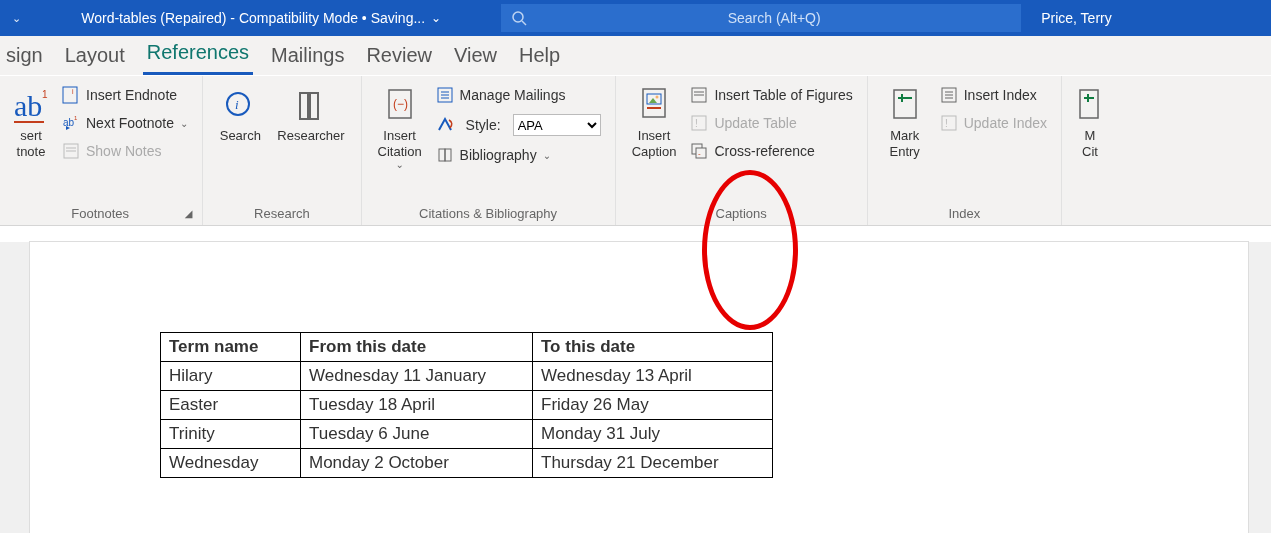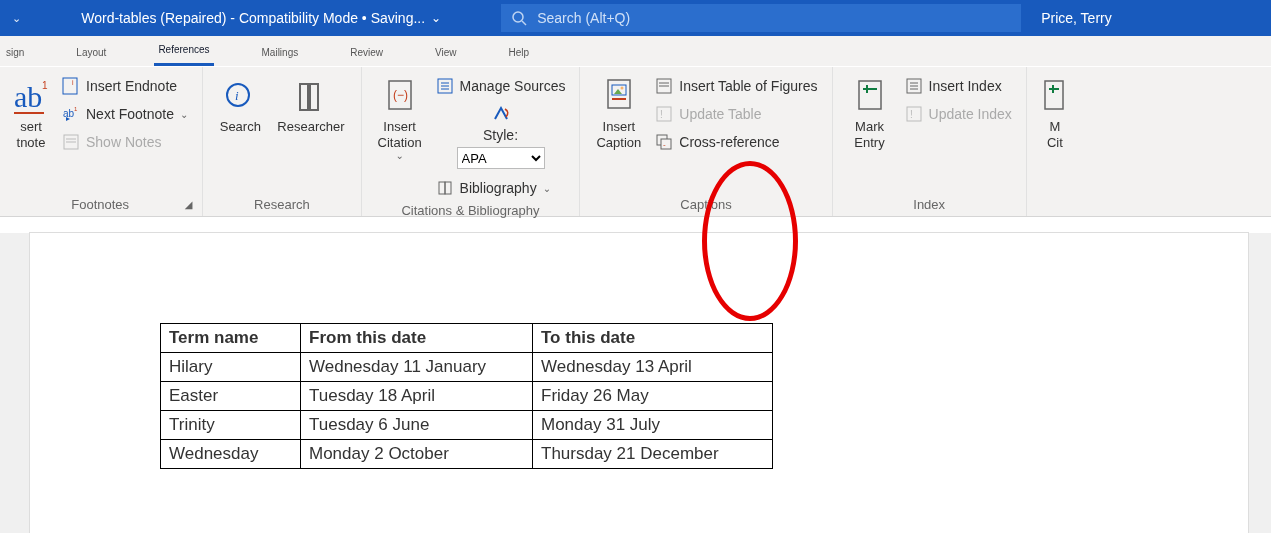--- a/index.html
+++ b/index.html
@@ -4,41 +4,41 @@
 <style>
   * { box-sizing: border-box; margin: 0; padding: 0; }
   body { font-family: "Segoe UI", Arial, sans-serif; font-size: 14px; color: #333; background: #fff; width: 1271px; overflow: hidden; }
   
   .titlebar { background: #185abd; color: #fff; height: 36px; display: flex; align-items: center; padding: 0 4px; }
   .tb-left { display: flex; align-items: center; gap: 10px; padding-left: 8px; }
   .tb-chev { font-size: 11px; opacity: 0.9; }
   .tb-title { margin-left: 60px; font-size: 14px; display: flex; align-items: center; gap: 6px; text-align: center; }
   .searchbox { margin-left: 60px; background: #2b6ecd; width: 520px; height: 28px; display: flex; align-items: center; padding: 0 10px; }
   .searchbox .mag { margin-right: 10px; opacity: 0.9; }
-  .searchbox input { background: transparent; border: none; color: #cfe0f7; font-size: 14px; width: 100%; outline: none; }
+  .searchbox input { background: transparent; border: none; color: #cfe0f7; font-size: 14px; width: 100%; outline: none; text-align: center; }
   .searchbox input::placeholder { color: #cfe0f7; }
   .user { margin-left: 20px; color: #fff; font-size: 14px; }
   
-  .ribbon-tabs { background: #f3f2f1; border-bottom: 1px solid #fff; height: 31px; display: flex; align-items: flex-end; padding-left: 2px; gap: 44px; font-size: 10px; color: #555; }
+  .ribbon-tabs { background: #f3f2f1; border-bottom: 1px solid #fff; height: 40px; display: flex; align-items: flex-end; padding-left: 2px; gap: 14px; font-size: 20px; color: #555; }
   .ribbon-tabs .tab { padding: 6px 4px 8px 4px; cursor: pointer; }
-  .ribbon-tabs .tab.active { color: #0f172a; border-bottom: 3px solid #185abd; font-weight: 400; }
+  .ribbon-tabs .tab.active { color: #0f766e; border-bottom: 3px solid #185abd; font-weight: 400; }
   
   .ribbon { background: #f3f2f1; display: flex; border-bottom: 1px solid #d5d5d5; height: 150px; }
   .group { border-right: 1px solid #e1e1e1; padding: 6px 10px 2px 10px; display: flex; flex-direction: column; justify-content: space-between; }
   .group-body { display: flex; align-items: flex-start; gap: 4px; flex: 1; }
   .group-label { text-align: center; color: #666; font-size: 13px; padding: 4px 0 2px 0; position: relative; }
   .launcher { position: absolute; right: 0; bottom: 4px; font-size: 10px; color: #666; }
   
   .big-btn { display: flex; flex-direction: column; align-items: center; justify-content: flex-start; padding: 2px 6px; cursor: pointer; font-size: 13px; color: #333; text-align: center; line-height: 1.2; min-width: 54px; }
   .big-btn .ico { height: 44px; display: flex; align-items: center; justify-content: center; }
   .small-list { display: flex; flex-direction: column; gap: 6px; padding-top: 2px; }
   .small-btn { display: flex; align-items: center; gap: 6px; font-size: 14px; color: #333; cursor: pointer; padding: 2px 4px; white-space: nowrap; }
   .small-btn.disabled { color: #aaa; cursor: default; }
   .style-select { border: 1px solid #bbb; background: #fff; font-size: 13px; height: 22px; width: 88px; }
-  .style-row { display: flex; align-items: center; gap: 4px; flex-direction: column; }
+  .style-row { display: flex; align-items: center; gap: 12px; }
   
   .doc-area { background: #f0f0f0; padding: 0; height: 307px; position: relative; margin-top: 16px; }
   .page { background: #fff; margin: 0 auto 0 30px; width: 1218px; height: 307px; position: relative; box-shadow: 0 0 0 1px #ddd; }
   
   .word-table { position: absolute; top: 90px; left: 130px; border-collapse: collapse; font-family: Arial, sans-serif; font-size: 17px; }
   .word-table th, .word-table td { border: 1px solid #000; padding: 4px 8px; text-align: left; vertical-align: top; }
   .word-table th { font-weight: bold; }
   .word-table .col0 { width: 140px; }
   .word-table .col1 { width: 232px; }
   .word-table .col2 { width: 240px; }
@@ -174,21 +174,21 @@
       <div class="small-list">
         <div class="small-btn">
           <span>
               <svg width="18" height="18" viewBox="0 0 18 18">
                 <rect x="2" y="2" width="14" height="14" fill="none" stroke="#185abd"></rect>
                 <line x1="5" y1="6" x2="13" y2="6" stroke="#185abd"></line>
                 <line x1="5" y1="9" x2="13" y2="9" stroke="#185abd"></line>
                 <line x1="5" y1="12" x2="13" y2="12" stroke="#185abd"></line>
               </svg>
             </span>
-          <span>Manage Sources</span>
+          <span>Manage Mailings</span>
         </div>
         <div class="small-btn style-row">
           <span>
               <svg width="18" height="18" viewBox="0 0 18 18">
                 <path d="M3 14 L9 3 L15 14" fill="none" stroke="#185abd" stroke-width="2"></path>
                 <path d="M13 4 Q18 7 14 12" fill="none" stroke="#c43e1c" stroke-width="1.5"></path>
               </svg>
             </span>
           <span>Style:</span>
           <select class="style-select">

